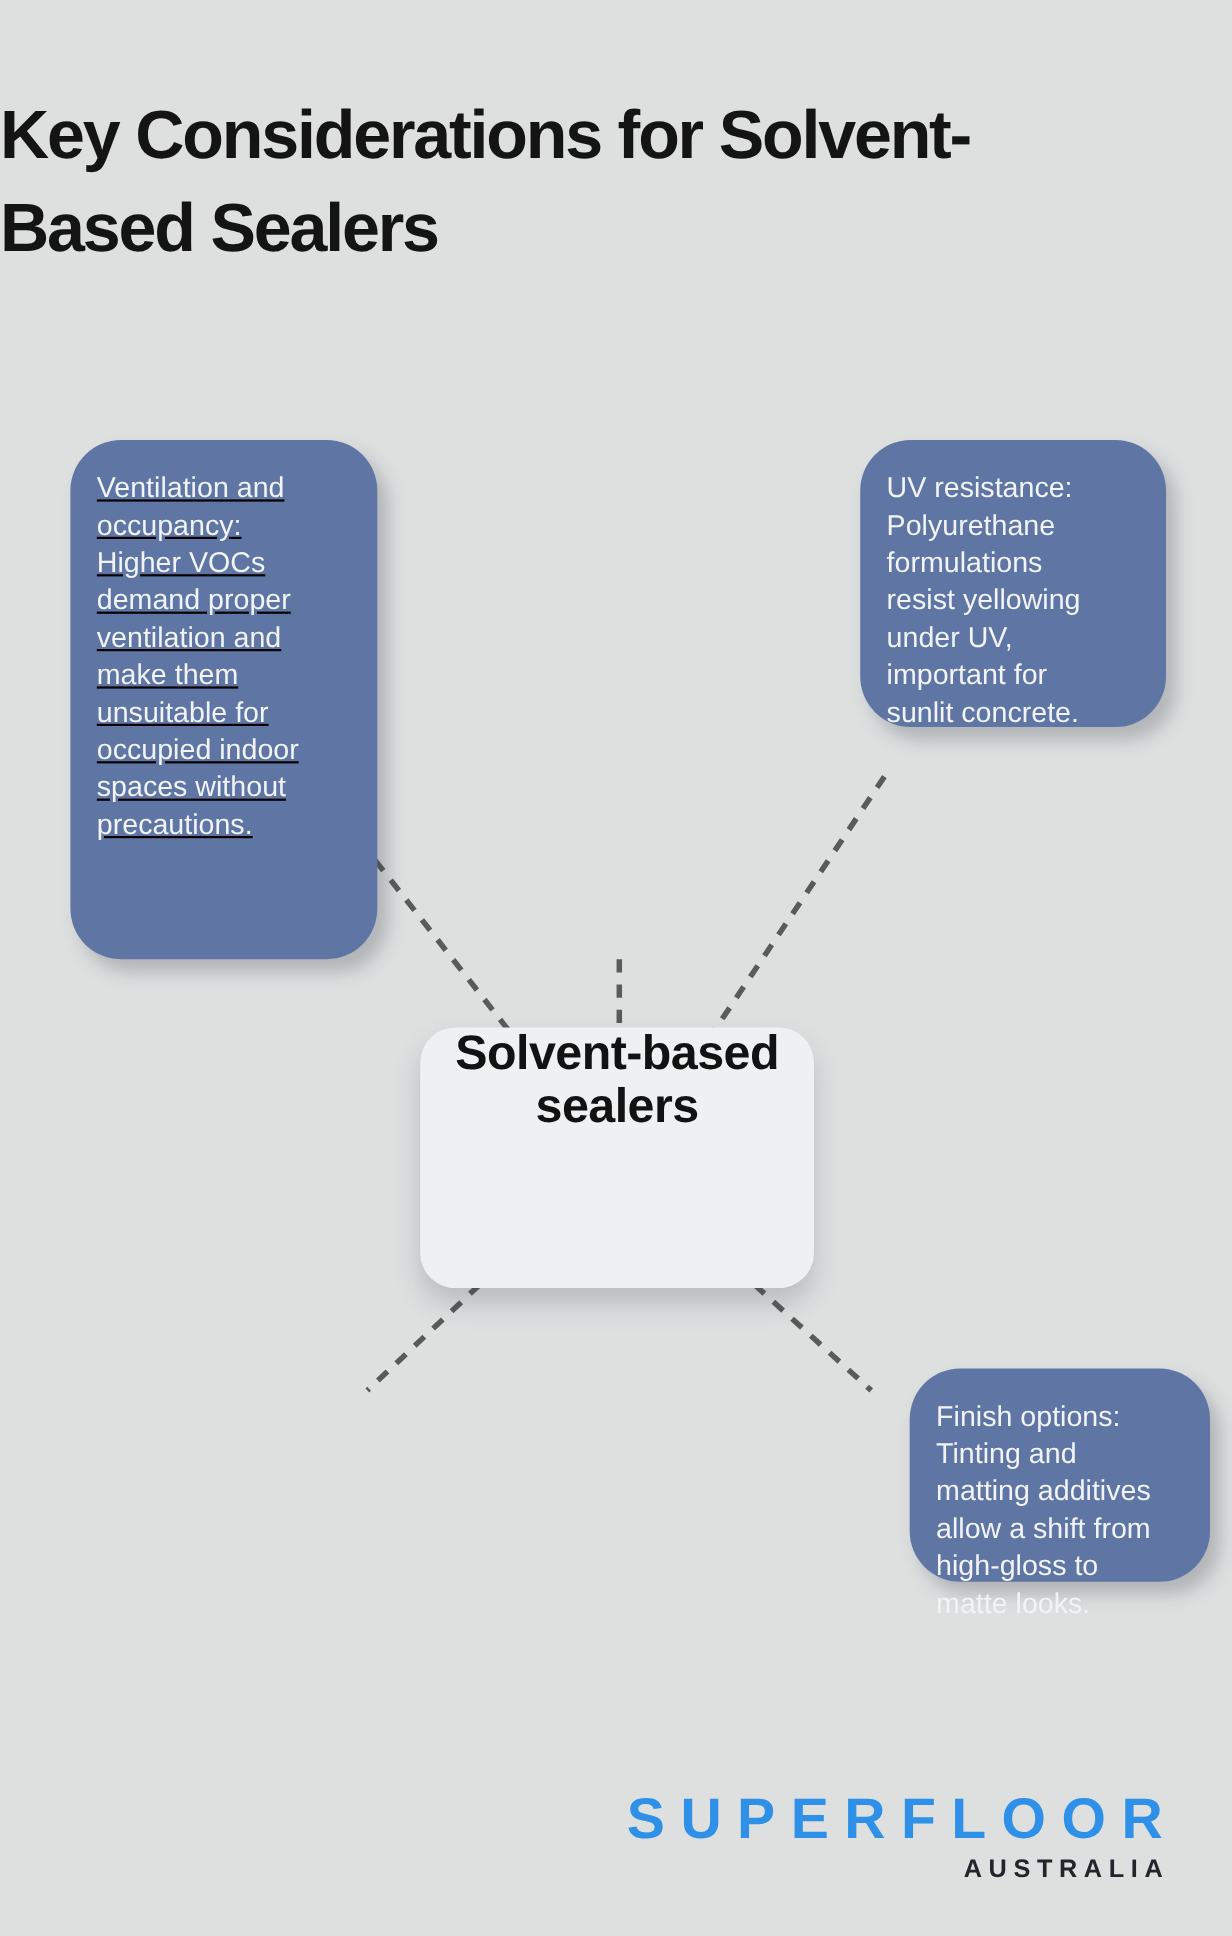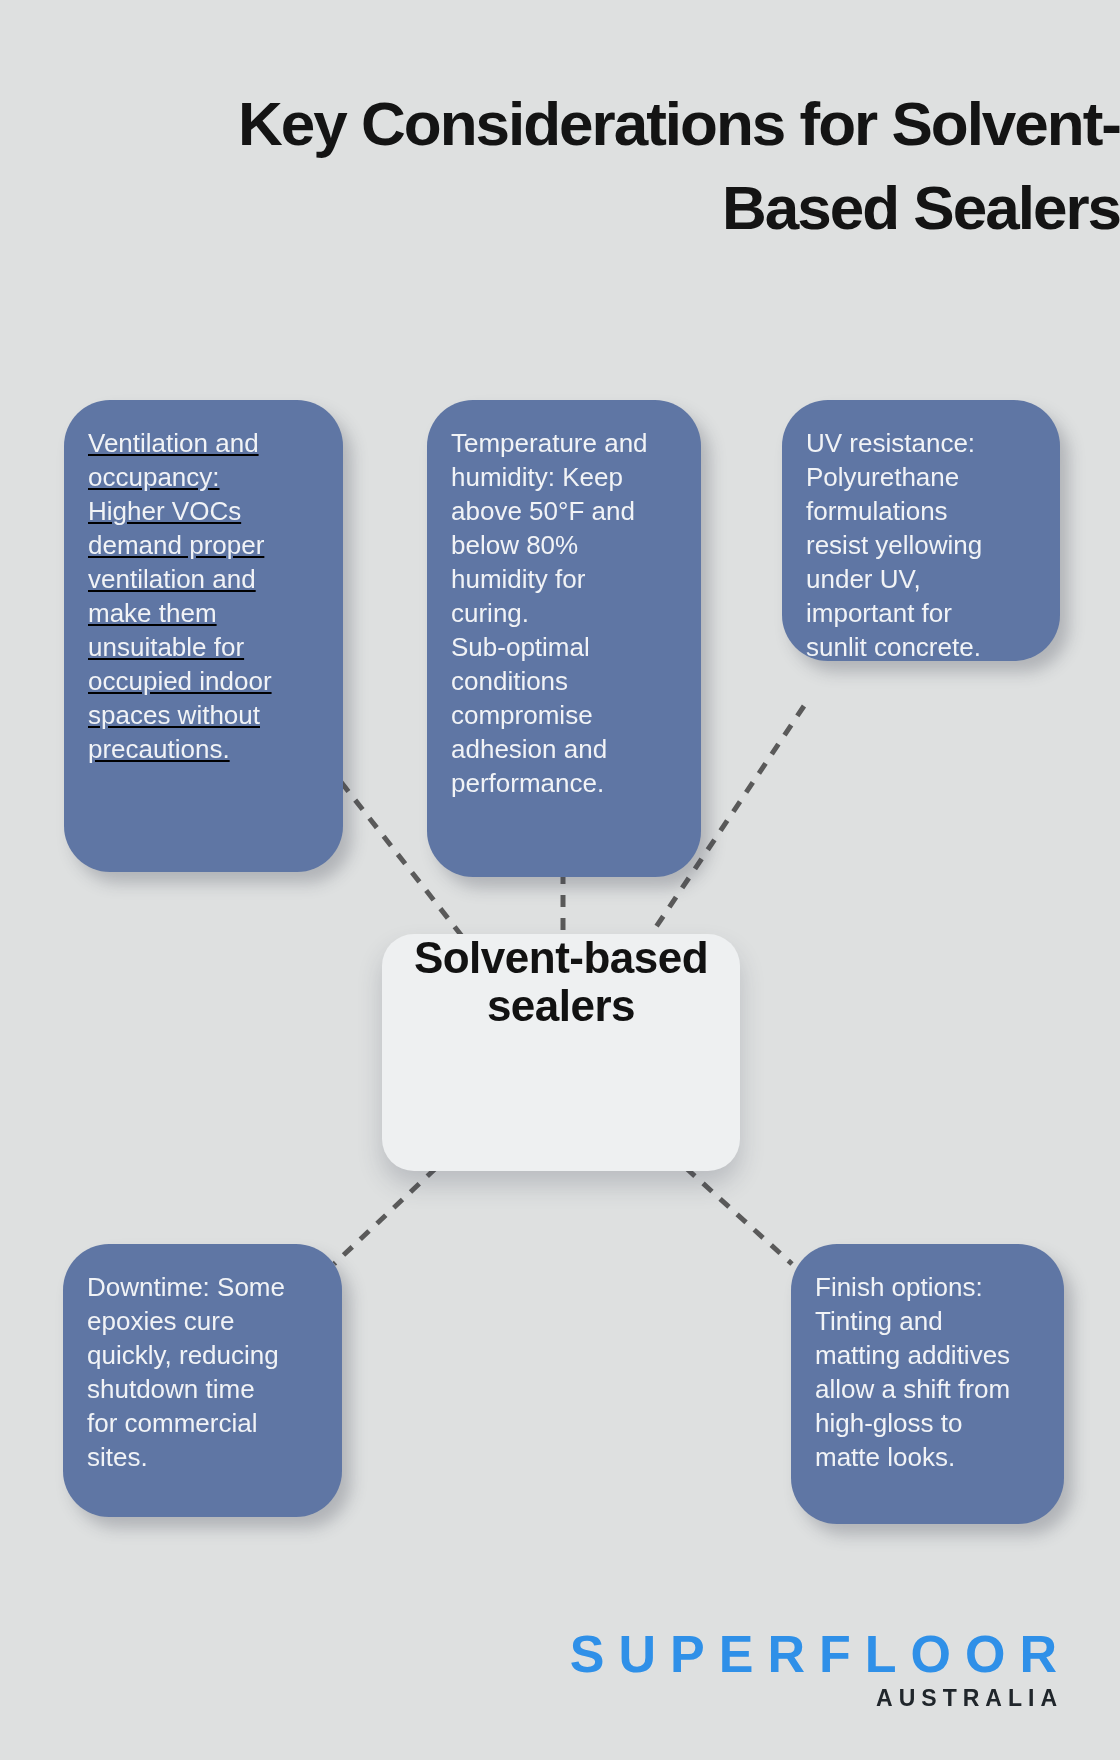--- a/index.html
+++ b/index.html
@@ -24,21 +24,21 @@
     height: 1760px;
     margin: 0 auto;
     background: var(--background);
     overflow: hidden;
   }
   .title {
     position: absolute;
     top: 82px;
     left: 0;
     right: 0;
-    text-align: right;
+    text-align: left;
     font-size: 62px;
     line-height: 84px;
     font-weight: 700;
     letter-spacing: -2px;
     color: var(--title);
     white-space: pre-line;
   }
   .connectors {
     position: absolute;
     inset: 0;
@@ -56,21 +56,21 @@
     color: var(--card-text);
     font-size: 26px;
     line-height: 34px;
     white-space: pre-line;
     font-weight: 400;
   }
   .card-ventilation { left: 64px;  top: 400px; width: 279px; height: 472px; text-decoration: underline; }
   .card-temperature { left: 427px; top: 400px; width: 274px; height: 477px; }
   .card-uv          { left: 782px; top: 400px; width: 278px; height: 261px; }
   .card-downtime    { left: 63px;  top: 1244px; width: 279px; height: 273px; }
-  .card-finish      { left: 791px; top: 1244px; width: 273px; height: 280px; }
+  .card-finish      { left: 827px; top: 1244px; width: 273px; height: 194px; }
   .central {
     position: absolute;
     left: 382px;
     top: 934px;
     width: 358px;
     height: 237px;
     background: var(--central-bg);
     border-radius: 32px;
     box-shadow: 0 14px 24px rgba(60, 66, 80, 0.22);
     display: flex;
@@ -132,52 +132,31 @@
 Higher VOCs
 demand proper
 ventilation and
 make them
 unsuitable for
 occupied indoor
 spaces without
 precautions.</p>
   </div>
 
-  <div class="card card-temperature">
-    <p class="card-text">Temperature and
-humidity: Keep
-above 50°F and
-below 80%
-humidity for
-curing.
-Sub-optimal
-conditions
-compromise
-adhesion and
-performance.</p>
-  </div>
 
   <div class="card card-uv">
     <p class="card-text">UV resistance:
 Polyurethane
 formulations
 resist yellowing
 under UV,
 important for
 sunlit concrete.</p>
   </div>
 
-  <div class="card card-downtime">
-    <p class="card-text">Downtime: Some
-epoxies cure
-quickly, reducing
-shutdown time
-for commercial
-sites.</p>
-  </div>
 
   <div class="card card-finish">
     <p class="card-text">Finish options:
 Tinting and
 matting additives
 allow a shift from
 high-gloss to
 matte looks.</p>
   </div>
 

